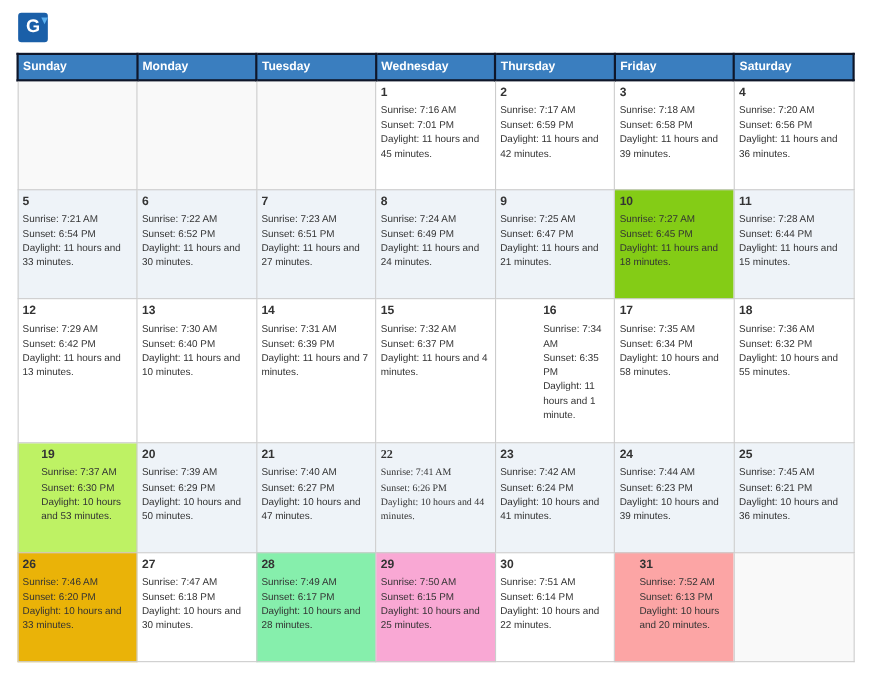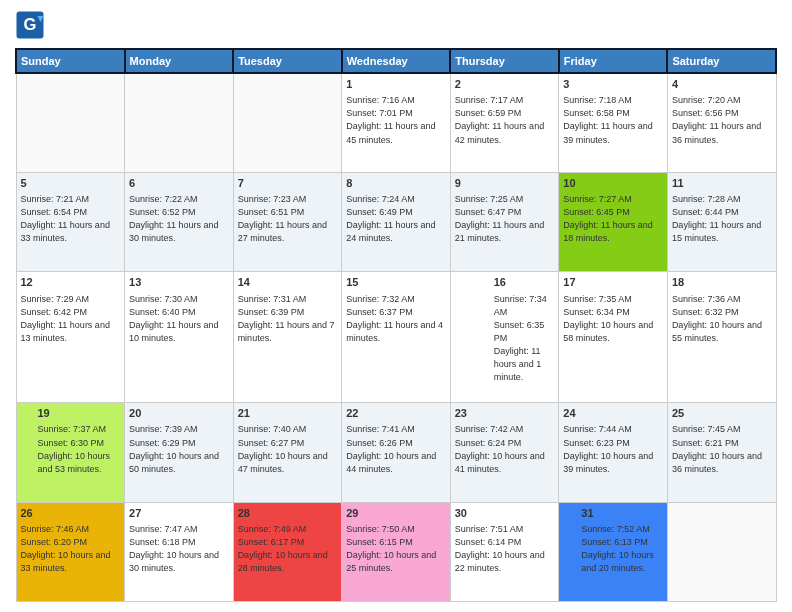--- a/index.html
+++ b/index.html
@@ -220,21 +220,21 @@
             <div class="day-info">Sunrise: 7:37 AM<br>Sunset: 6:30 PM<br>Daylight: 10 hours and 53 minutes.</div>
           </td>
           <td style="background-color: rgb(238, 243, 248);">
             <span class="day-num">20</span>
             <div class="day-info">Sunrise: 7:39 AM<br>Sunset: 6:29 PM<br>Daylight: 10 hours and 50 minutes.</div>
           </td>
           <td style="background-color: rgb(238, 243, 248);">
             <span class="day-num">21</span>
             <div class="day-info">Sunrise: 7:40 AM<br>Sunset: 6:27 PM<br>Daylight: 10 hours and 47 minutes.</div>
           </td>
-          <td style="background-color: rgb(238, 243, 248);">
+          <td style="background-color: rgb(238, 243, 248); font-family: Liberation Serif, serif;">
             <span class="day-num">22</span>
             <div class="day-info">Sunrise: 7:41 AM<br>Sunset: 6:26 PM<br>Daylight: 10 hours and 44 minutes.</div>
           </td>
           <td style="background-color: rgb(238, 243, 248);">
             <span class="day-num">23</span>
             <div class="day-info">Sunrise: 7:42 AM<br>Sunset: 6:24 PM<br>Daylight: 10 hours and 41 minutes.</div>
           </td>
           <td style="background-color: rgb(238, 243, 248);">
             <span class="day-num">24</span>
             <div class="day-info">Sunrise: 7:44 AM<br>Sunset: 6:23 PM<br>Daylight: 10 hours and 39 minutes.</div>
@@ -246,33 +246,33 @@
         </tr>
         <tr>
           <td style="background-color: #eab308;">
             <span class="day-num">26</span>
             <div class="day-info">Sunrise: 7:46 AM<br>Sunset: 6:20 PM<br>Daylight: 10 hours and 33 minutes.</div>
           </td>
           <td style="background-color: rgb(255, 255, 255);">
             <span class="day-num">27</span>
             <div class="day-info">Sunrise: 7:47 AM<br>Sunset: 6:18 PM<br>Daylight: 10 hours and 30 minutes.</div>
           </td>
-          <td style="background-color: #ef4444;">
+          <td style="background-color: #86efac;">
             <span class="day-num">28</span>
             <div class="day-info">Sunrise: 7:49 AM<br>Sunset: 6:17 PM<br>Daylight: 10 hours and 28 minutes.</div>
           </td>
           <td style="background-color: #f9a8d4;">
             <span class="day-num">29</span>
             <div class="day-info">Sunrise: 7:50 AM<br>Sunset: 6:15 PM<br>Daylight: 10 hours and 25 minutes.</div>
           </td>
           <td style="background-color: rgb(255, 255, 255);">
             <span class="day-num">30</span>
             <div class="day-info">Sunrise: 7:51 AM<br>Sunset: 6:14 PM<br>Daylight: 10 hours and 22 minutes.</div>
           </td>
-          <td style="background-color: #3b82f6; padding-left: 22px;">
+          <td style="background-color: #fca5a5; padding-left: 22px;">
             <span class="day-num">31</span>
             <div class="day-info">Sunrise: 7:52 AM<br>Sunset: 6:13 PM<br>Daylight: 10 hours and 20 minutes.</div>
           </td>
           <td class="empty" style="background-color: rgb(249, 249, 249);"></td>
         </tr>
       </tbody>
   </table>
 </div>
 
 </body></html>

